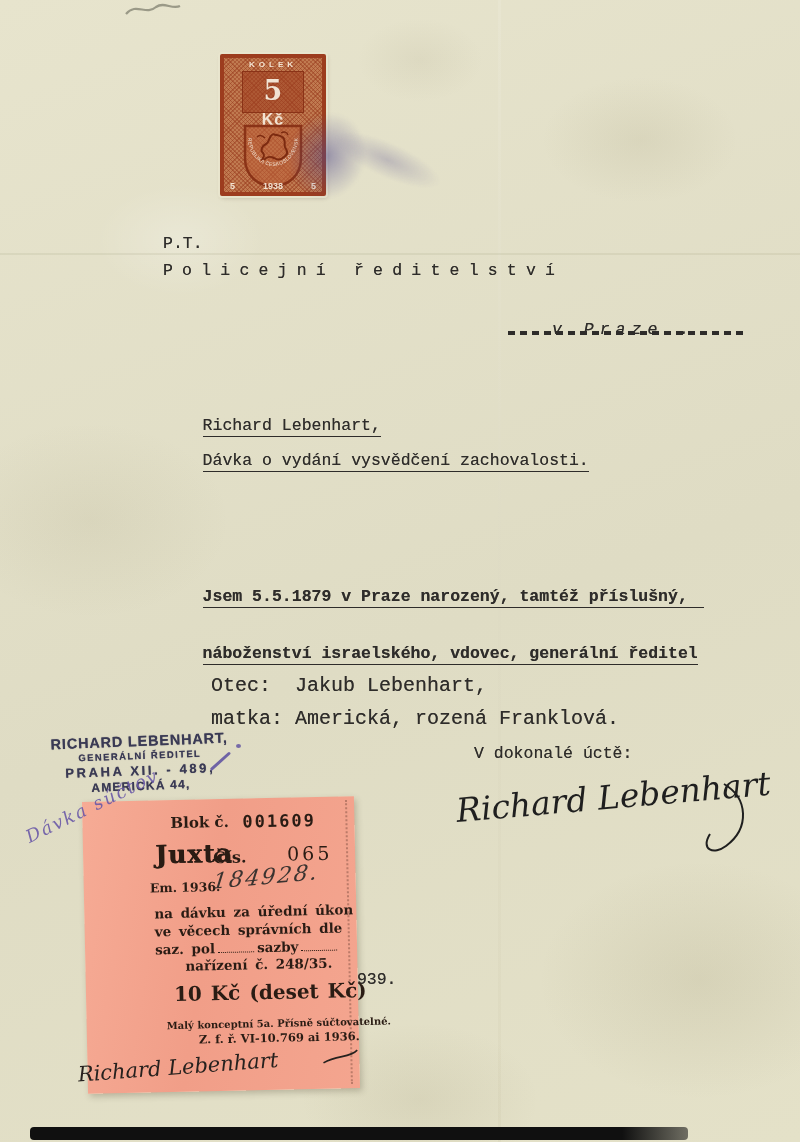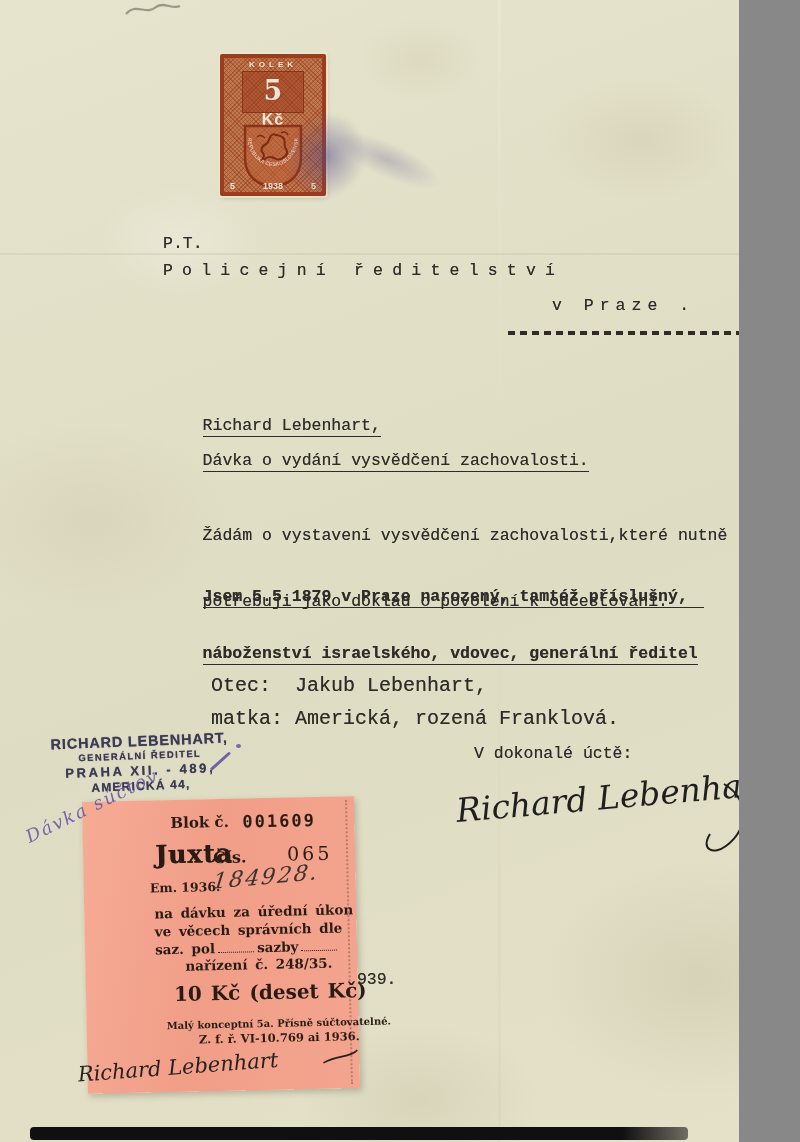--- a/index.html
+++ b/index.html
@@ -1,17 +1,17 @@
 <!DOCTYPE html>
 <html><head>
 <meta charset="utf-8">
 <style>
   html,body{margin:0;padding:0;background:#888;}
   .page{
-    position:relative; width:739px; height:1142px; overflow:hidden;
+    position:relative; width:800px; height:1142px; overflow:hidden;
     background:linear-gradient(160deg,#e7e4cd 0%,#dfdcc4 55%,#e4e1c8 100%);
     font-family:"Liberation Sans","DejaVu Sans",sans-serif;
   }
   .page::before{
     content:""; position:absolute; inset:0; pointer-events:none;
     background:
       radial-gradient(140px 90px at 640px 140px, rgba(130,120,80,.10), transparent 70%),
       radial-gradient(200px 140px at 90px 520px, rgba(120,110,70,.08), transparent 70%),
       radial-gradient(230px 170px at 700px 980px, rgba(125,115,75,.12), transparent 70%),
       radial-gradient(170px 110px at 420px 1100px, rgba(110,100,60,.09), transparent 70%),
@@ -147,32 +147,28 @@
       <span>5</span>
       <span>1938</span>
       <span>5</span>
     </div>
   </div>
   <div class="cancel-blob"></div>
   <div class="cancel-streak"></div>
 
   <div class="tw" style="left:163px; top:234px;">P.T.</div>
   <div class="tw spread-wide" style="left:163px; top:261px;">Policejní ředitelství</div>
-  <div class="tw spread-med" style="left:552px; top:296px;">v Praze .</div>
+  <div class="tw spread-med" style="left:552px; top:320px;font-style:italic;">v Praze .</div>
   <div class="dashes"></div>
 
   <div class="tw tight" style="left:163px; top:399px;">
     <span class="u">Richard Lebenhart,</span><br>
     <span class="u">Dávka o vydání vysvědčení zachovalosti.</span>
   </div>
 
-  <div class="tw para" style="left:163px; top:486px;">
-    <span>Žádám o vystavení vysvědčení zachovalosti,které nutně</span><br>
-    <span>potřebuji jako doklad o povolení k odcestování.</span>
-  </div>
 
   <div class="tw para2" style="left:163px; top:554px;">
     <span class="u u-ext">Jsem 5.5.1879 v Praze narozený, tamtéž příslušný,</span><br>
     <span class="u">náboženství israelského, vdovec, generální ředitel</span><br>
     <br>
   </div>
 
   <div class="tw parents" style="left:163px; top:661px;">
     <span>Otec:  Jakub Lebenhart,</span><br>
     <span>matka: Americká, rozená Franklová.</span>

